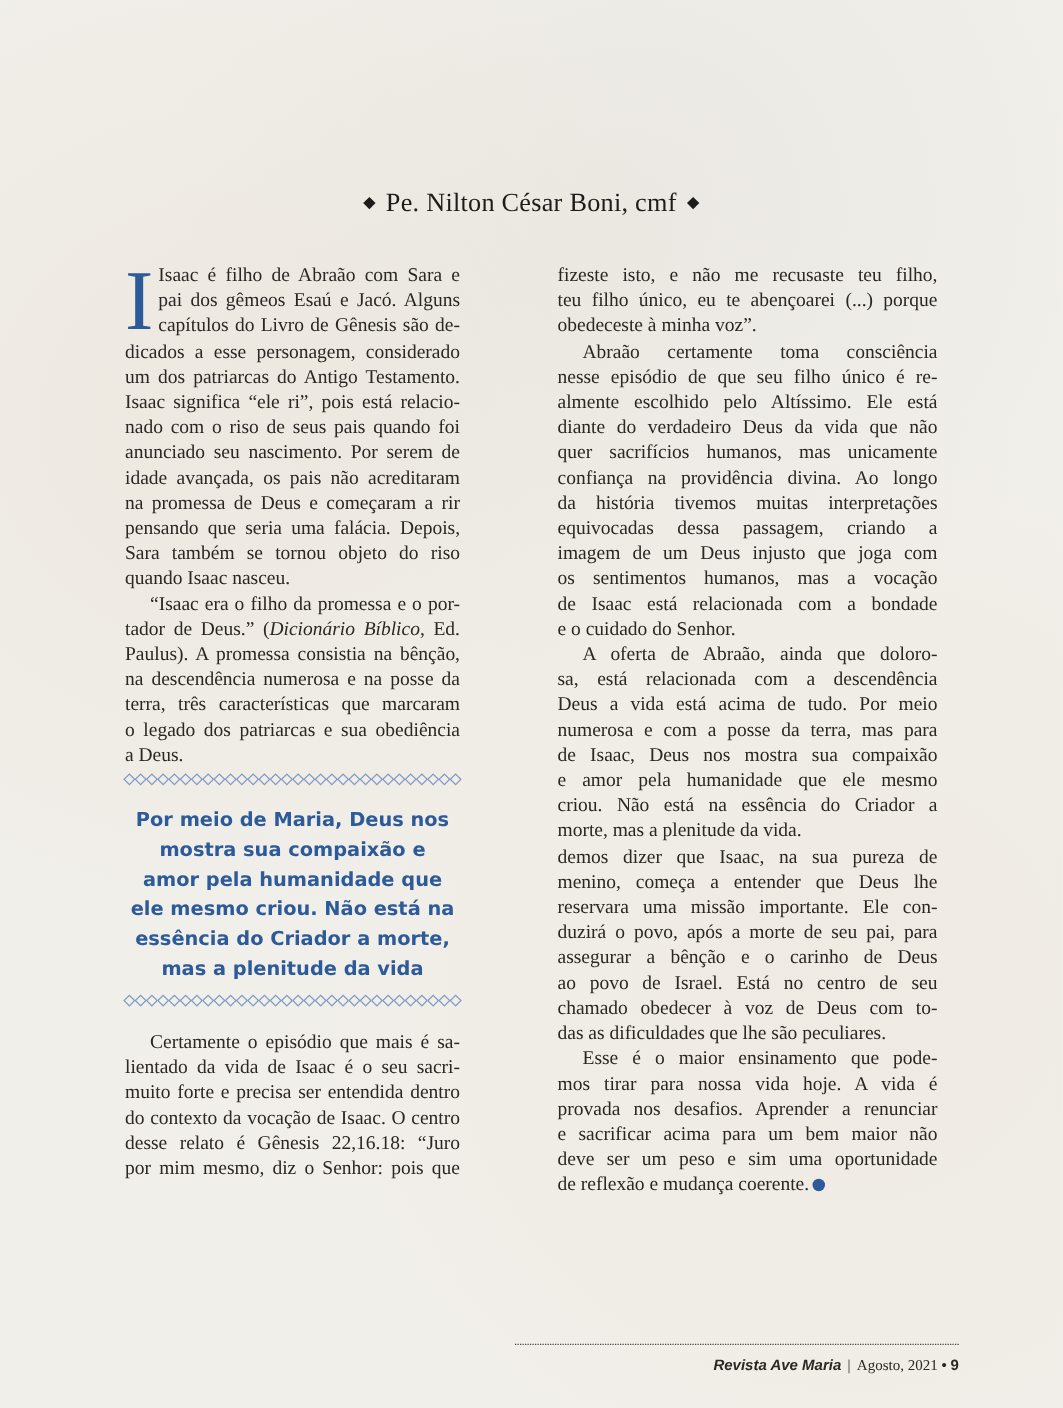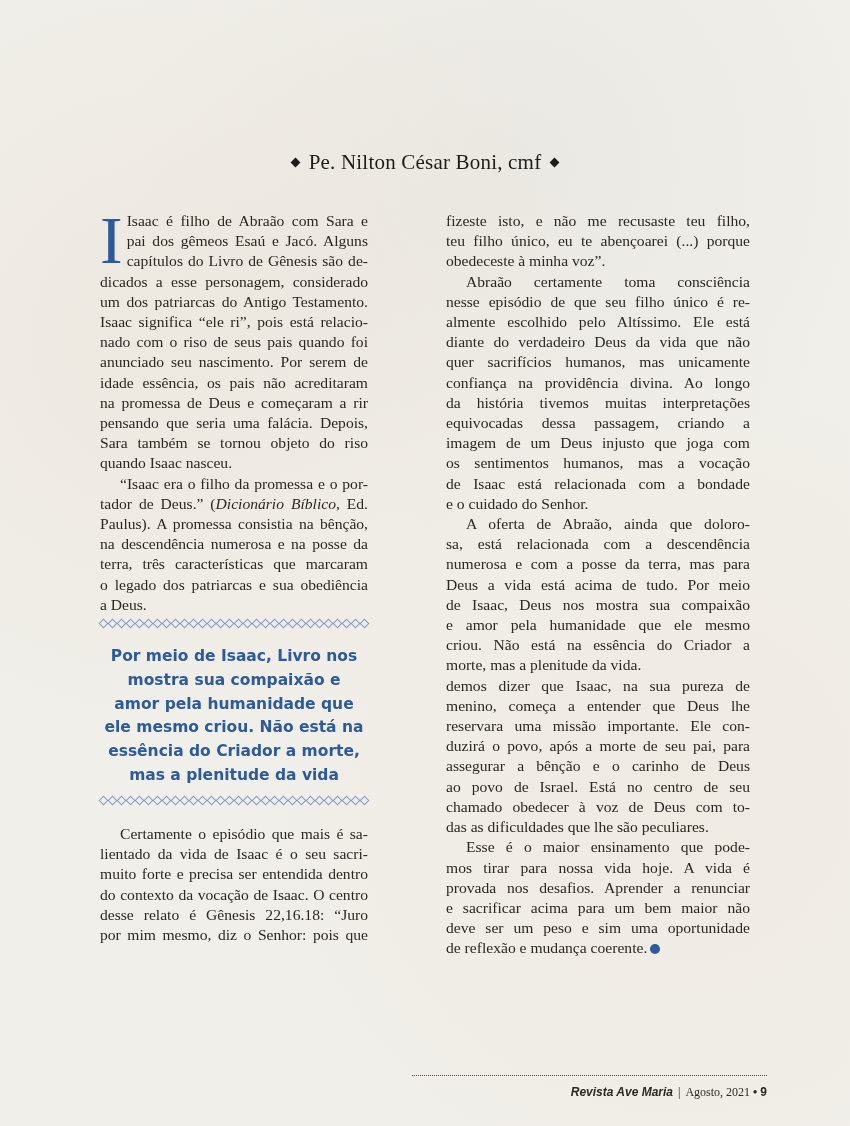--- a/index.html
+++ b/index.html
@@ -81,21 +81,21 @@
   <p class="noindent">
     <span class="dropcap">I</span>
     <span class="line" style="margin-left:-1px">Isaac é filho de Abraão com Sara e</span>
     <span class="line">pai dos gêmeos Esaú e Jacó. Alguns</span>
     <span class="line">capítulos do Livro de Gênesis são de-</span>
     <span class="line">dicados a esse personagem, considerado</span>
     <span class="line">um dos patriarcas do Antigo Testamento.</span>
     <span class="line">Isaac significa “ele ri”, pois está relacio-</span>
     <span class="line">nado com o riso de seus pais quando foi</span>
     <span class="line">anunciado seu nascimento. Por serem de</span>
-    <span class="line">idade essência, os pais não acreditaram</span>
+    <span class="line">idade avançada, os pais não acreditaram</span>
     <span class="line">na promessa de Deus e começaram a rir</span>
     <span class="line">pensando que seria uma falácia. Depois,</span>
     <span class="line">Sara também se tornou objeto do riso</span>
     <span class="line last">quando Isaac nasceu.</span>
   </p>
   <p class="noindent">
     <span class="line ind">“Isaac era o filho da promessa e o por-</span>
     <span class="line"><span>tador de Deus.” (</span><i>Dicionário Bíblico</i><span>, Ed.</span></span>
     <span class="line">Paulus). A promessa consistia na bênção,</span>
     <span class="line">na descendência numerosa e na posse da</span>
@@ -131,21 +131,21 @@
     <span></span>
     <span></span>
     <span></span>
     <span></span>
     <span></span>
     <span></span>
     <span></span>
     <span></span>
   </div>
 <div class="pullquote">
-  <span>Por meio de Isaac, Livro nos</span>
+  <span>Por meio de Maria, Deus nos</span>
   <span>mostra sua compaixão e</span>
   <span>amor pela humanidade que</span>
   <span>ele mesmo criou. Não está na</span>
   <span>essência do Criador a morte,</span>
   <span>mas a plenitude da vida</span>
 </div>
 <div class="ornament-row" style="top:795px" id="orn-bot">
     <span></span>
     <span></span>
     <span></span>
@@ -205,22 +205,22 @@
     <span class="line">da história tivemos muitas interpretações</span>
     <span class="line">equivocadas dessa passagem, criando a</span>
     <span class="line">imagem de um Deus injusto que joga com</span>
     <span class="line">os sentimentos humanos, mas a vocação</span>
     <span class="line">de Isaac está relacionada com a bondade</span>
     <span class="line last">e o cuidado do Senhor.</span>
   </p>
   <p class="noindent">
     <span class="line ind">A oferta de Abraão, ainda que doloro-</span>
     <span class="line">sa, está relacionada com a descendência</span>
+    <span class="line">Deus a vida está acima de tudo. Por meio</span>
     <span class="line">numerosa e com a posse da terra, mas para</span>
-    <span class="line">Deus a vida está acima de tudo. Por meio</span>
     <span class="line">de Isaac, Deus nos mostra sua compaixão</span>
     <span class="line">e amor pela humanidade que ele mesmo</span>
     <span class="line">criou. Não está na essência do Criador a</span>
     <span class="line last">morte, mas a plenitude da vida.</span>
   </p>
   <p class="noindent">
     <span class="line">demos dizer que Isaac, na sua pureza de</span>
     <span class="line">menino, começa a entender que Deus lhe</span>
     <span class="line">reservara uma missão importante. Ele con-</span>
     <span class="line">duzirá o povo, após a morte de seu pai, para</span>

